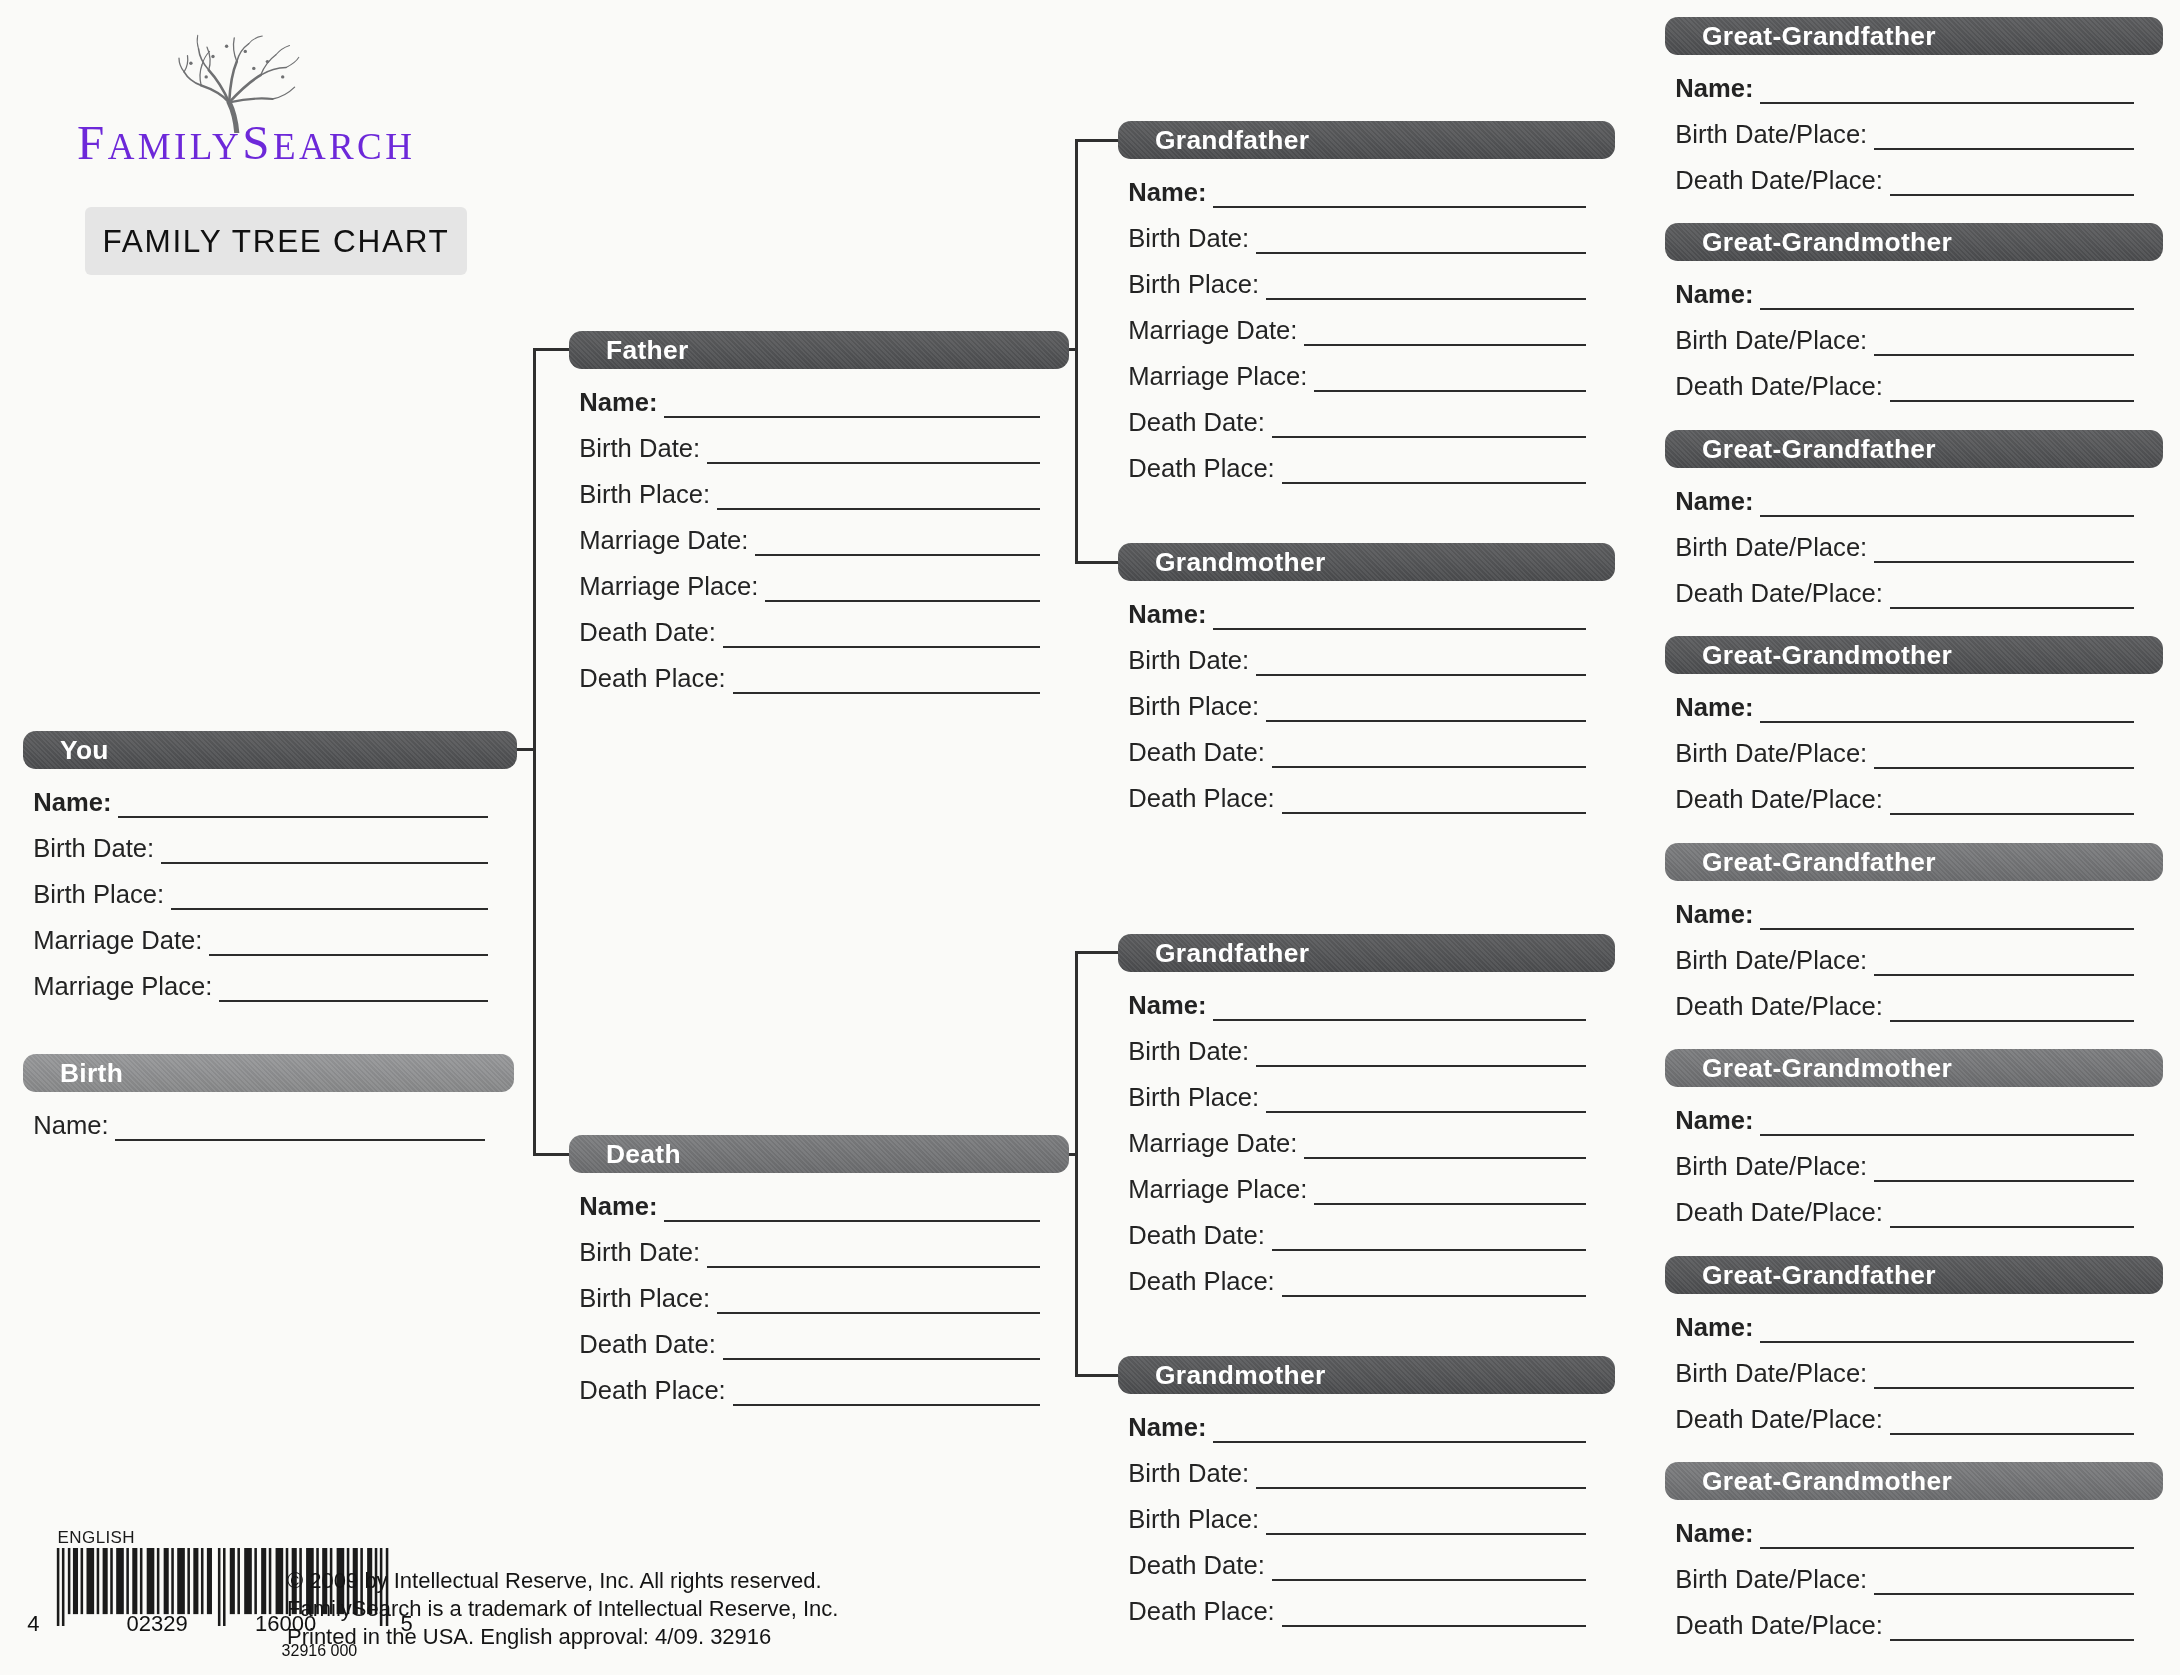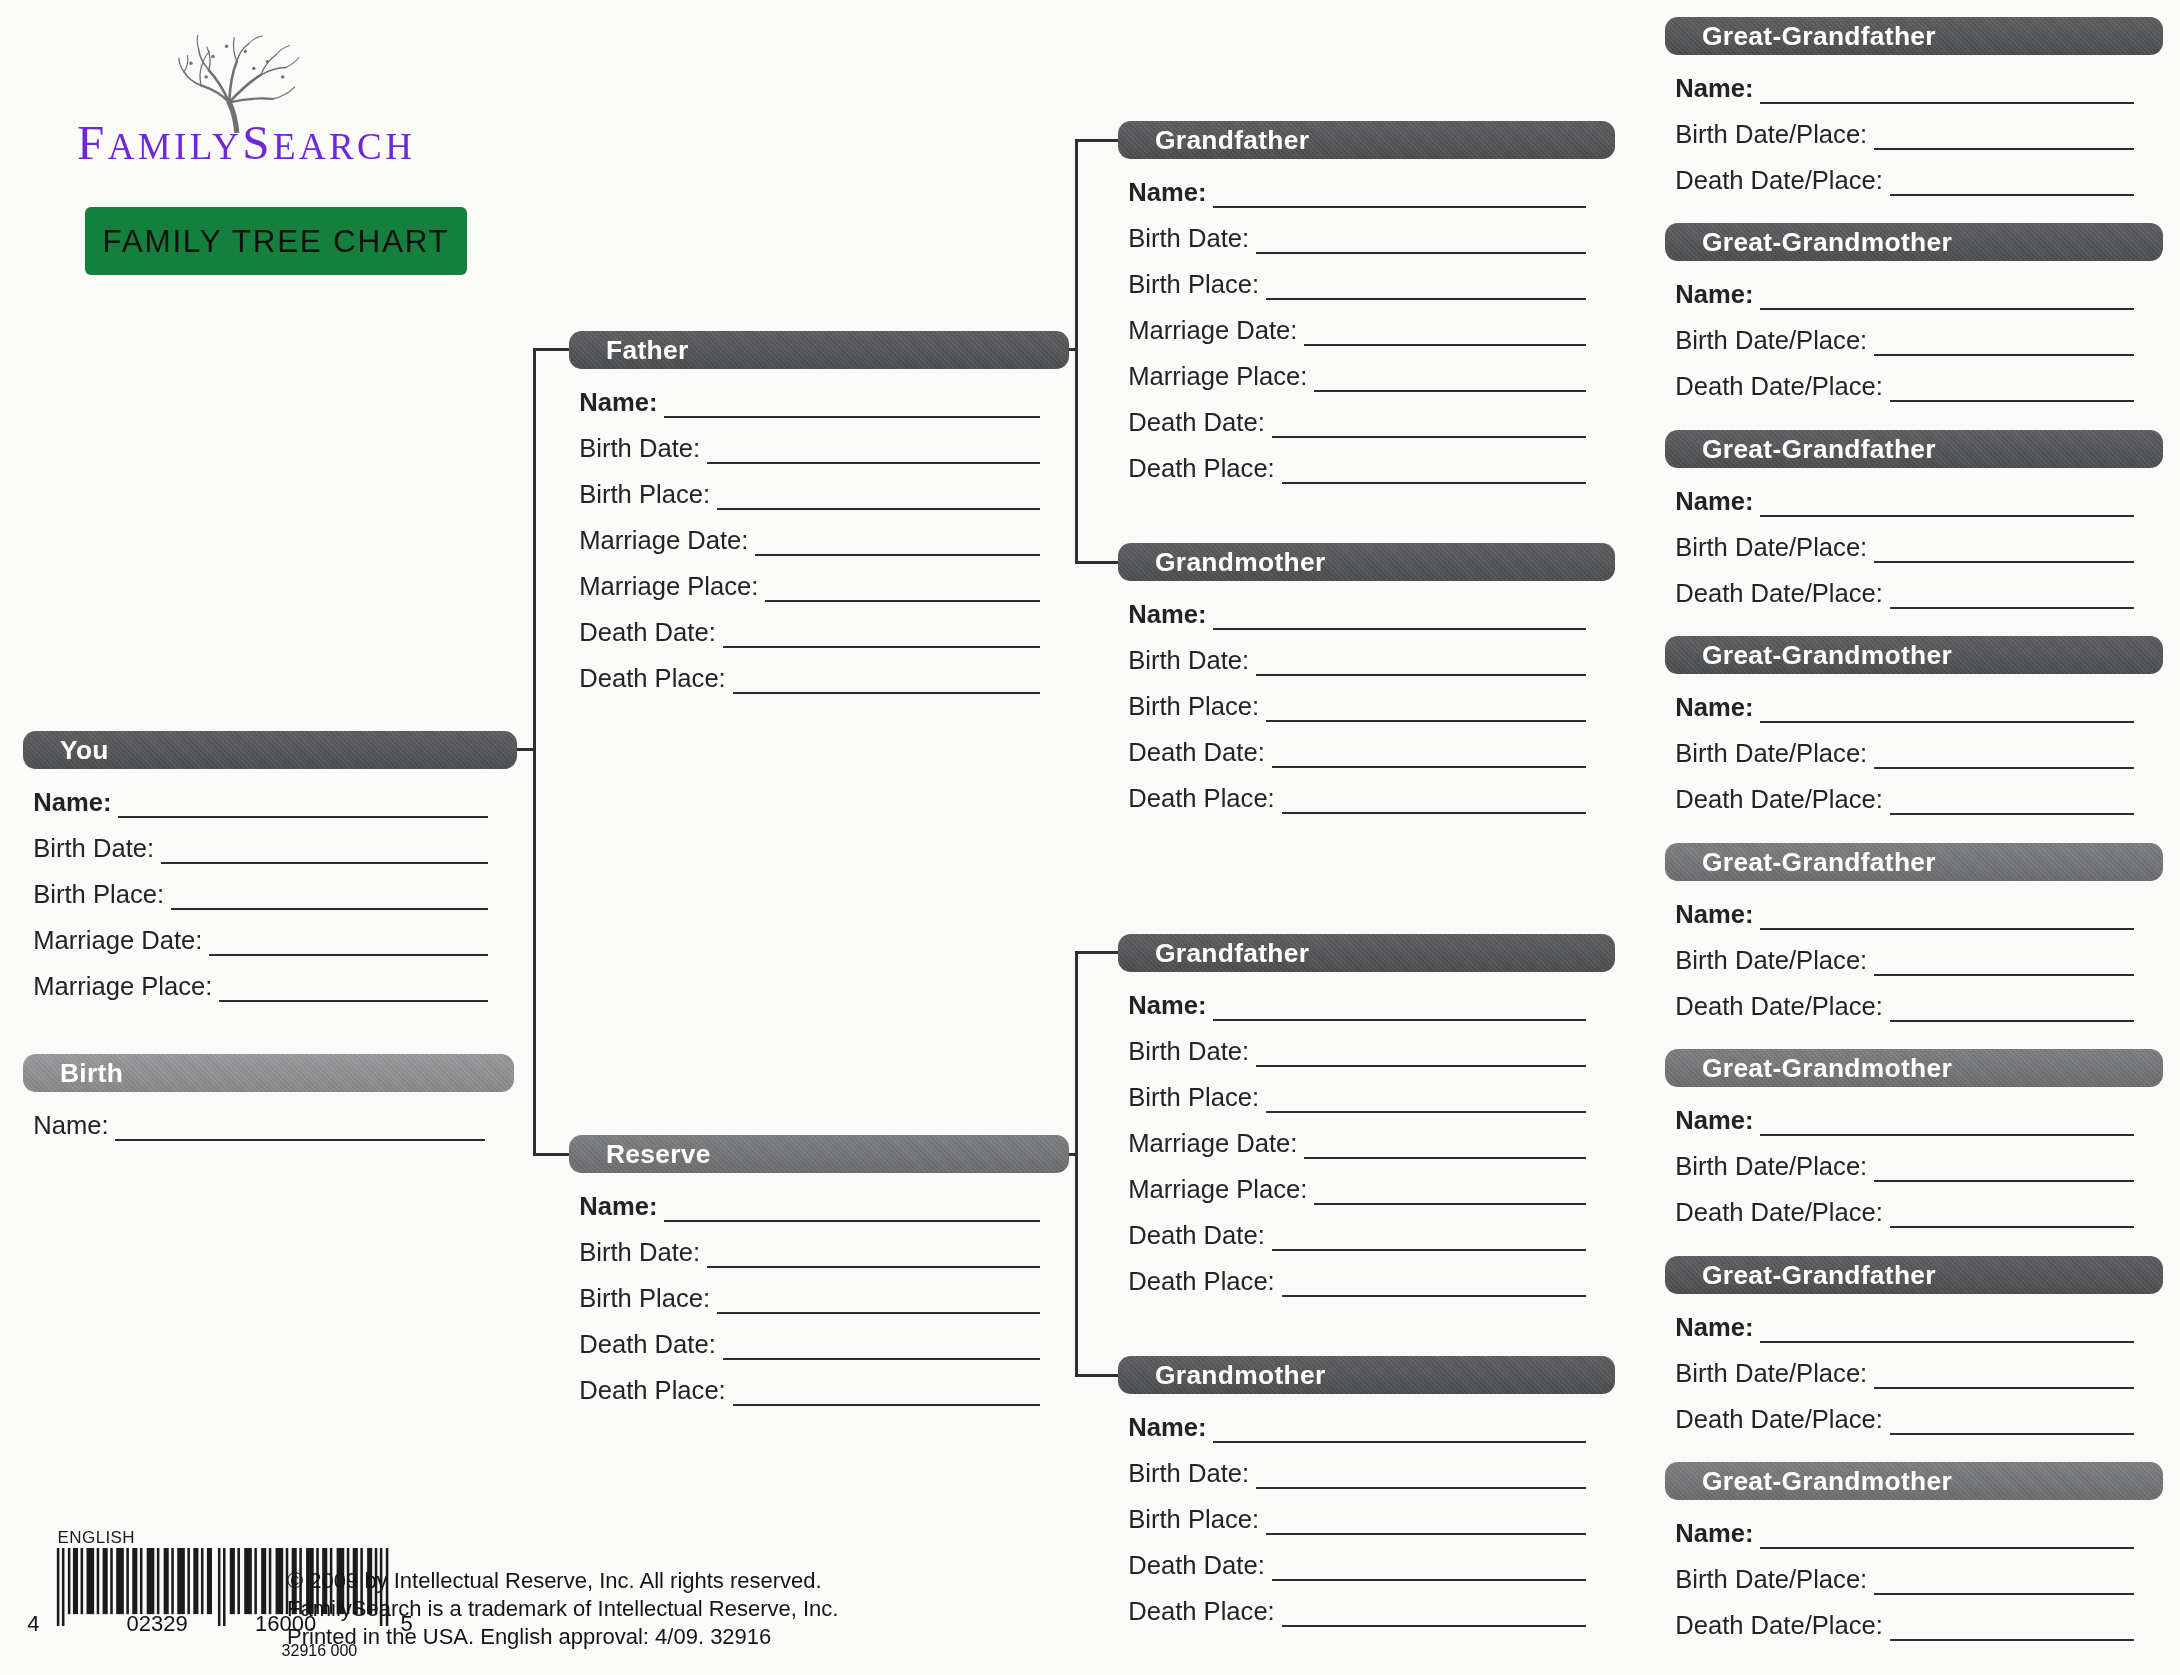--- a/index.html
+++ b/index.html
@@ -7,21 +7,21 @@
   #canvas{position:relative;width:2181px;height:1675px;background:#fafaf8;overflow:hidden;}
 
   
   .logo{position:absolute;width:477px;height:170px;}
   .logo .wordmark{position:absolute;left:0;top:83px;font-family:"Liberation Serif",serif;color:#6d28d9;letter-spacing:3.4px;white-space:nowrap;}
   .logo .wordmark .big{font-size:49px;}
   .logo .wordmark .small{font-size:37px;}
   .logo-tree{position:absolute;}
 
   
-  .title-banner{position:absolute;left:85px;top:207px;width:382px;height:68px;background:#15803d;border-radius:6px;display:flex;align-items:center;justify-content:center;font-size:31.5px;letter-spacing:1.7px;color:#111;}
+  .title-banner{position:absolute;left:85px;top:207px;width:382px;height:68px;background:#e5e5e5;border-radius:6px;display:flex;align-items:center;justify-content:center;font-size:31.5px;letter-spacing:1.7px;color:#111;}
 
   
   .pbox{position:absolute;box-sizing:border-box;}
   .bar{height:38px;border-radius:12.8px;display:flex;align-items:center;padding-left:37px;box-sizing:border-box;
        background-image:repeating-linear-gradient(45deg,rgba(255,255,255,.05) 0 1.7px,rgba(0,0,0,.04) 1.7px 3.4px),linear-gradient(180deg,var(--c1),var(--c2));}
   .tone-dark{--c1:#5d5e60;--c2:#4b4c4e;}
   .tone-medium{--c1:#7d7e80;--c2:#6b6c6e;}
   .tone-light{--c1:#98999b;--c2:#878889;}
   .bar-label{color:#fff;font-weight:bold;font-size:26.4px;letter-spacing:0.3px;}
   .fields{padding:11px 29px 0 10.2px;text-align:right;}
@@ -175,21 +175,21 @@
         </div>
       <div class="frow">
           <span class="lbl">Death Place:</span>
           <span class="ul"></span>
         </div>
     </div>
   </div>
 
   <div class="pbox tone-medium" style="left:569px;top:1135px;width:500px;">
     <div class="bar">
-        <span class="bar-label">Reserve</span>
+        <span class="bar-label">Death</span>
       </div>
     <div class="fields">
       <div class="frow bold">
           <span class="lbl">Name:</span>
           <span class="ul"></span>
         </div>
       <div class="frow">
           <span class="lbl">Birth Date:</span>
           <span class="ul"></span>
         </div>

